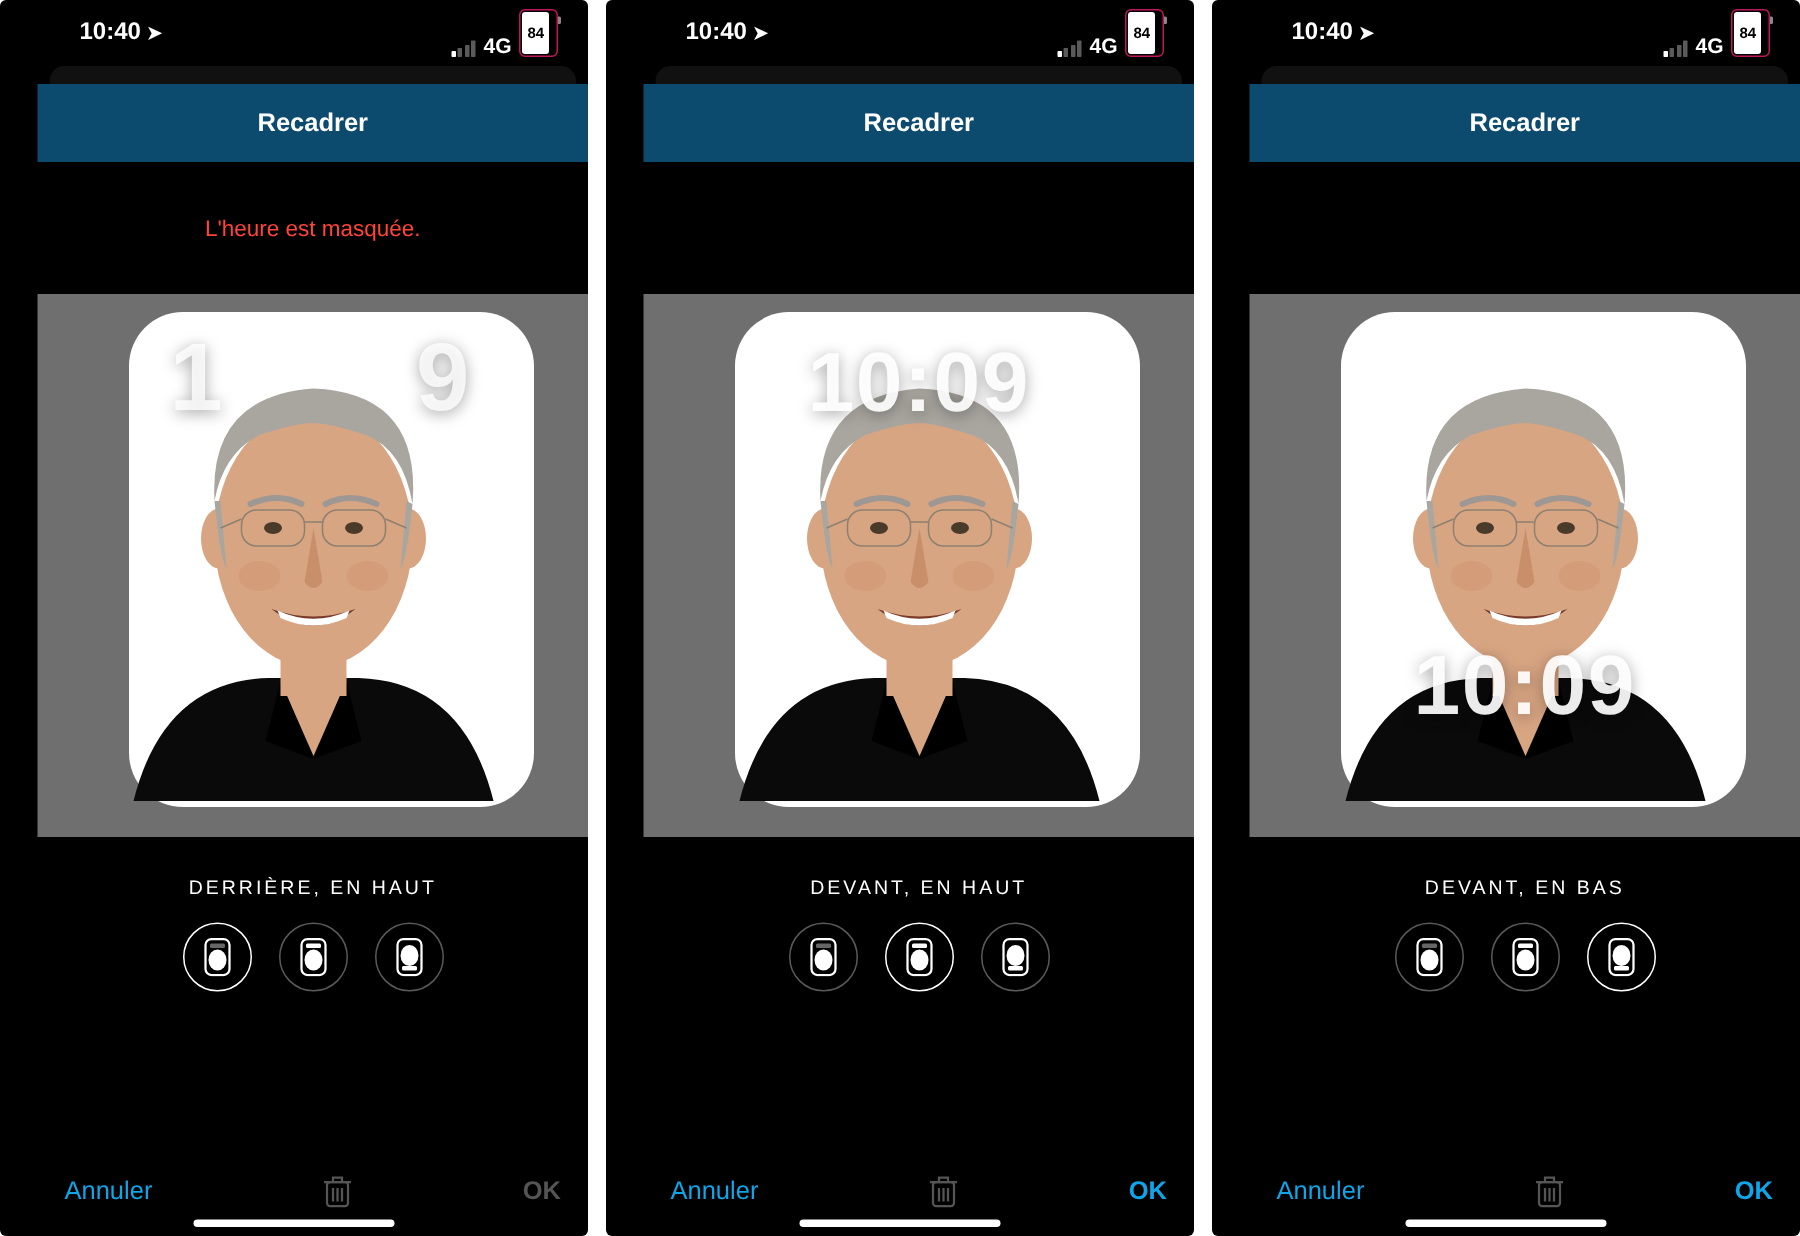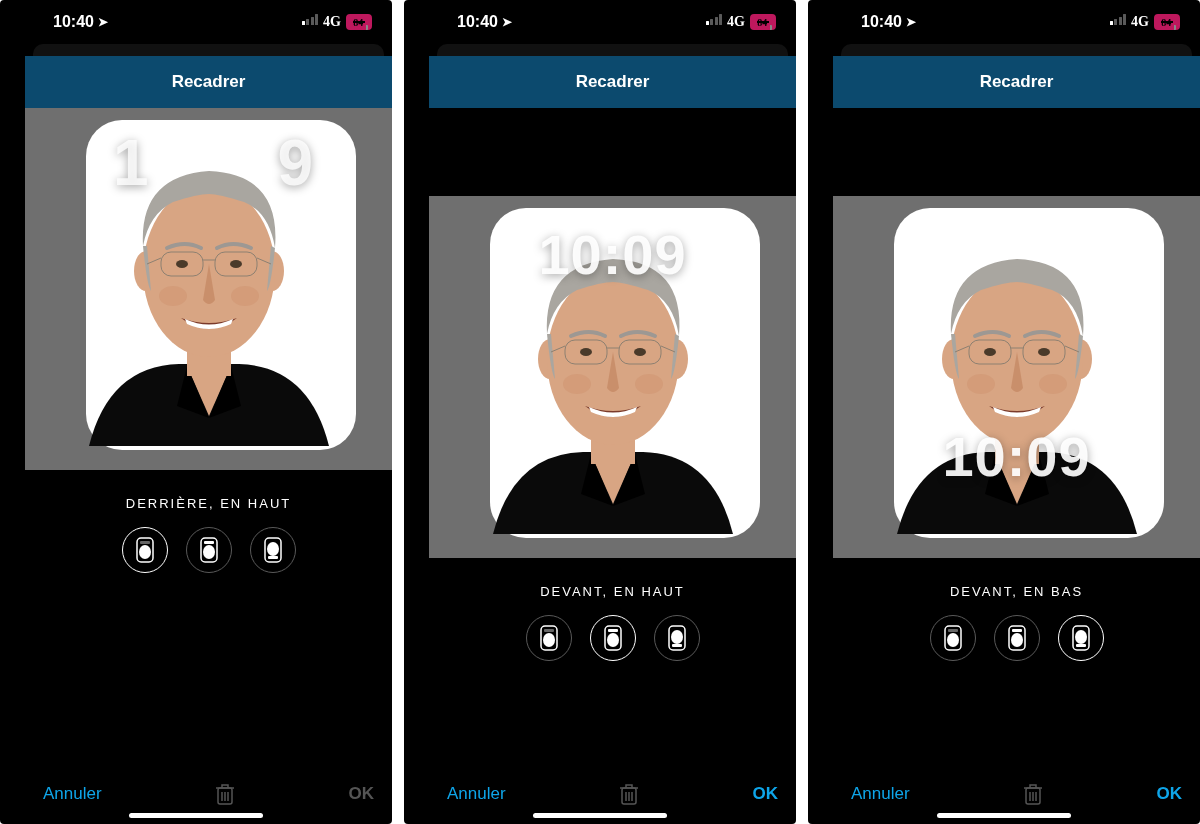--- a/index.html
+++ b/index.html
@@ -4,29 +4,29 @@
 <style>
   * { box-sizing: border-box; margin: 0; padding: 0; }
   html, body { width: 1200px; height: 824px; background: #fff; overflow: hidden; font-family: -apple-system, "SF Pro Text", "Helvetica Neue", Arial, sans-serif; }
   .row { display: flex; width: 1200px; height: 824px; }
   .gap { width: 12px; background: #fff; }
   .phone { width: 392px; height: 824px; background: #000; color: #fff; position: relative; display: flex; flex-direction: column; border-radius: 4px; overflow: hidden; padding-left: 25px; }
 
   
   .status { height: 44px; display: flex; align-items: center; justify-content: space-between; padding: 0 20px 0 28px; font-size: 16px; font-weight: 600; }
   .status-left { display: flex; align-items: center; gap: 4px; }
-  .status-right { display: flex; align-items: flex-start; gap: 5px; font-family: Liberation Serif, serif; }
+  .status-right { display: flex; align-items: flex-end; gap: 5px; }
   .loc { font-size: 12px; }
   .sig { display: inline-flex; align-items: flex-end; gap: 1.5px; height: 11px; }
   .sig i { width: 3px; background: #5a5a5a; border-radius: 0.5px; display:block; }
   .sig i.on { background: #fff; }
   .sig i:nth-child(1){height:4px}.sig i:nth-child(2){height:6px}.sig i:nth-child(3){height:8px}.sig i:nth-child(4){height:11px}
   .net { font-size: 14px; font-weight: 600; }
   .batt { display:inline-flex; align-items:center; gap:3px; }
-  .batt-box { width:26px; height:14px; border:7px solid #be185d; border-radius:4px; position:relative; padding:1px; }
+  .batt-box { width:26px; height:32px; border:1px solid #be185d; border-radius:4px; position:relative; padding:1px; }
   .batt-box::after { content:""; position:absolute; right:-3px; top:4px; width:2px; height:5px; background:#888; border-radius:0 1px 1px 0;}
   .batt-fill { height:100%; background:#fff; border-radius:2px; display:flex; align-items:center; justify-content:center; font-size:10px; font-weight:700; color:#000; }
 
   
   .sheet-top { height: 12px; background:#111; border-radius: 10px 10px 0 0; margin: 0 8px; position:relative; }
   .header { height: 52px; background:#0c4a6e; display:flex; align-items:center; justify-content:center; font-size:17px; font-weight:600; }
 
   .warning-zone { height: 88px; display:flex; align-items:center; justify-content:center; }
   .warning { color:#ff453a; font-size:15px; }
 
@@ -133,20 +133,23 @@
           <span class="batt-box">
               <span class="batt-fill" style="width:84%">84</span>
             </span>
         </span>
       </div>
     </div>
     <div class="sheet-top"></div>
     <div class="header">
       <span>Recadrer</span>
     </div>
+    <div class="warning-zone">
+      <span class="warning">L'heure est masquée.</span>
+    </div>
     <div class="preview" style="height:362px">
       <div class="card"></div>
       <span class="clock partial-left" style="top:18px">1</span>
       <span class="clock partial-right" style="top:18px">9</span>
       <svg class="portrait" style="top:8px" viewBox="0 0 280 340">
           <use href="#portrait-g"></use>
         </svg>
     </div>
     <div class="controls">
       <div class="pos-label">DERRIÈRE, EN HAUT</div>

